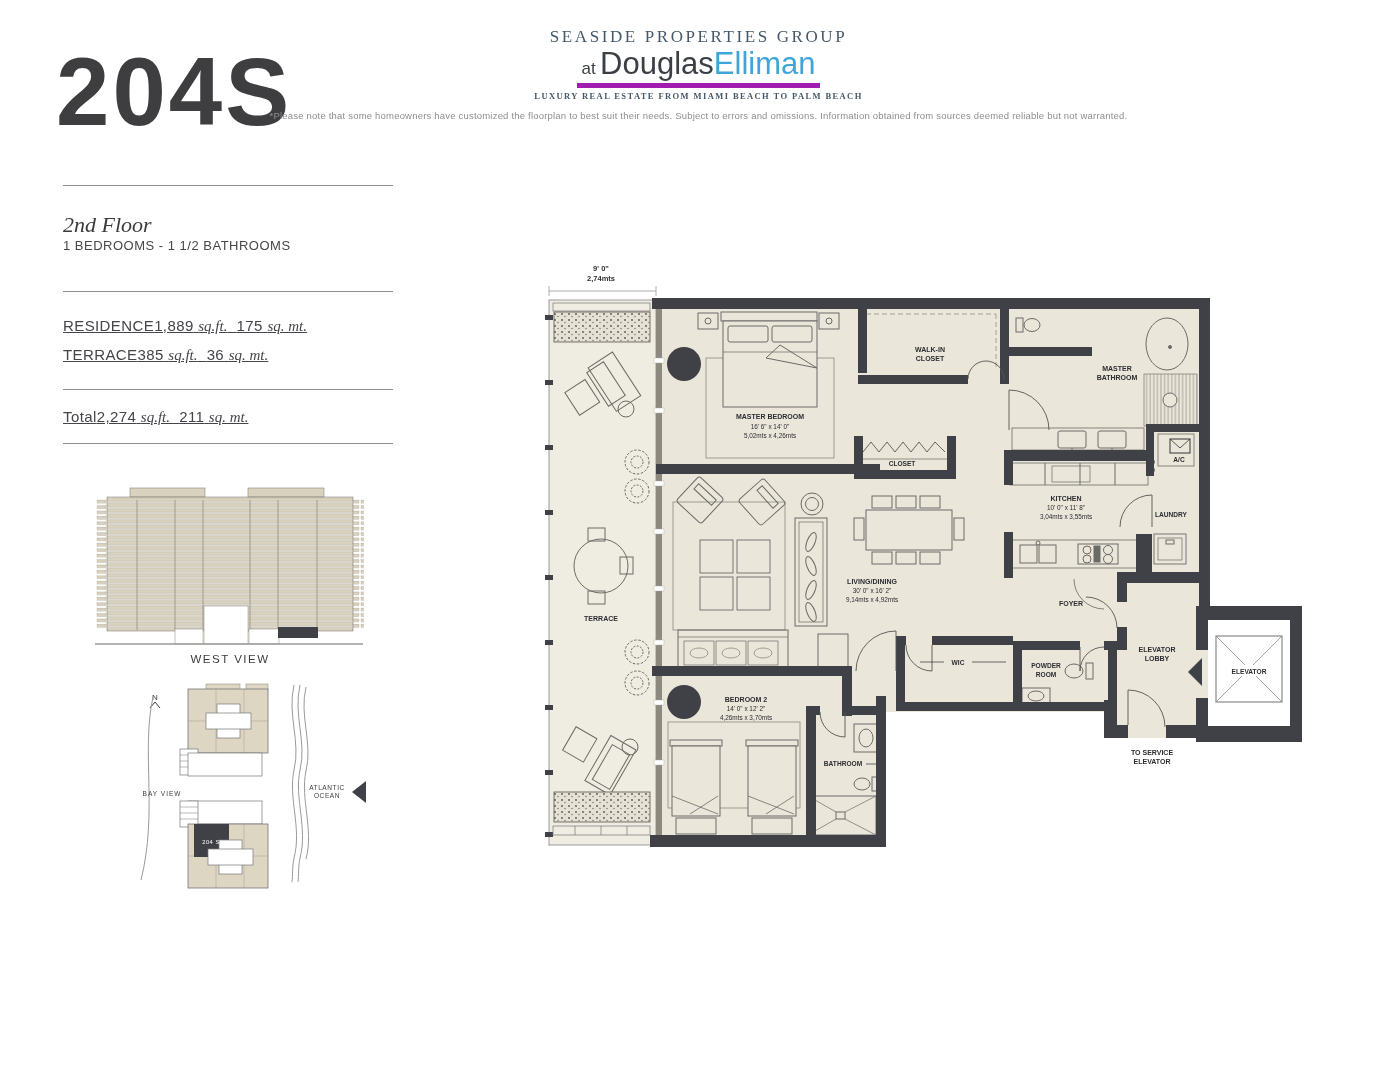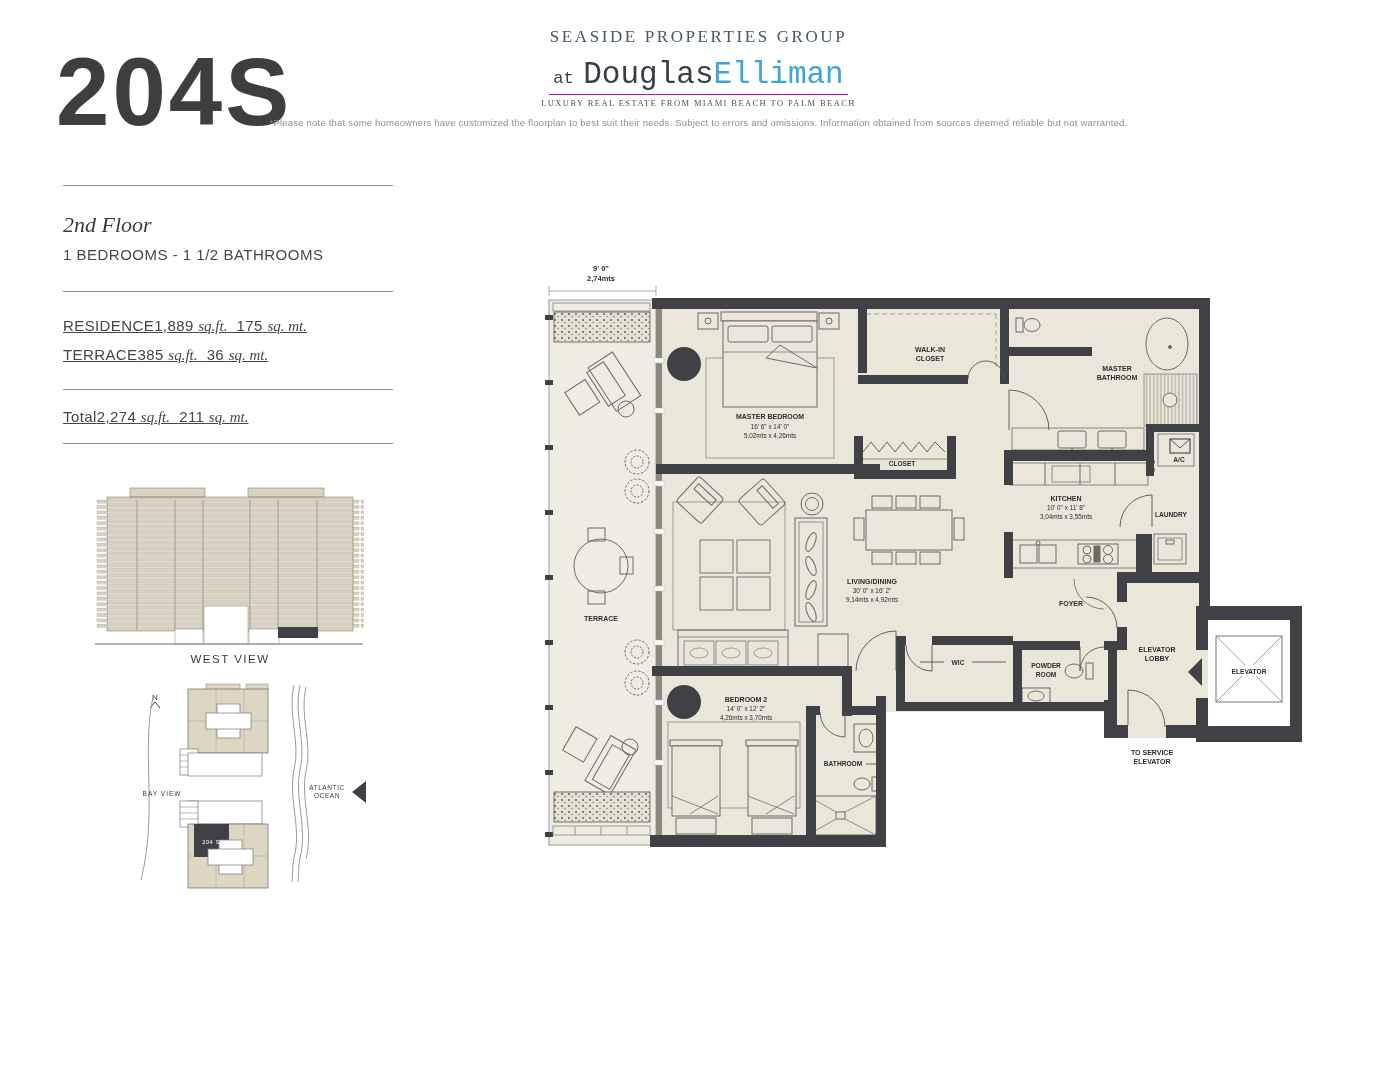--- a/index.html
+++ b/index.html
@@ -2,35 +2,35 @@
 <html><head>
 <meta charset="utf-8">
 <style>
   html,body{margin:0;padding:0;}
   body{width:1397px;height:1080px;position:relative;background:#fff;
        font-family:"Liberation Sans",sans-serif;color:#3d3d40;overflow:hidden;}
   .abs{position:absolute;}
   .unit-title{left:56px;top:44px;font-size:96px;font-weight:700;letter-spacing:3px;color:#3e3e41;line-height:1;}
   .rule{position:absolute;left:63px;width:330px;height:1px;background:#8f8f8f;}
   .floor-name{left:63px;top:212px;font-family:"Liberation Serif",serif;font-style:italic;font-size:22px;color:#3a3a3a;}
-  .config{left:63px;top:246px;font-size:15px;letter-spacing:.5px;color:#47474a;}
+  .config{left:63px;top:238px;font-size:13px;letter-spacing:.5px;color:#47474a;}
   .area-row{position:absolute;left:63px;width:330px;display:flex;justify-content:flex-start;font-size:15px;color:#44444a;letter-spacing:.4px;text-decoration:underline;}
   .area-row .u{font-family:"Liberation Serif",serif;font-style:italic;letter-spacing:0;}
   .area-row .v{white-space:nowrap;}
   .planlabel{font-weight:700;fill:#2d2d31;}
   .dim{fill:#2d2d31;}
   svg text{font-family:"Liberation Sans",sans-serif;}
   .footer{position:absolute;left:0;right:0;top:994;text-align:center;}
   .brand-top{font-family:"Liberation Serif",serif;font-size:17px;letter-spacing:2.6px;color:#44586a;margin-top:27px;}
-  .brand-main{display:inline-block;font-family:Liberation Mono, monospace;color:#3a3f45;
-              border-bottom:1px solid #a21caf;padding:0 4px 2px 4px;margin-top:12px;line-height:1.05;}
+  .brand-main{display:inline-block;font-family:Liberation Sans, sans-serif;color:#3a3f45;
+              border-bottom:5px solid #a21caf;padding:0 4px 2px 4px;margin-top:1px;line-height:1.05;}
   .brand-main .at{font-size:17px;}
   .brand-main .big{font-size:31px;}
   .brand-main .blue{color:#3fa5d8;}
-  .tagline{font-family:"Liberation Serif",serif;font-size:8.5px;letter-spacing:1.4px;color:#44586a;margin-top:3px;}
+  .tagline{font-family:"Liberation Serif",serif;font-size:8.5px;letter-spacing:1.4px;color:#44586a;margin-top:3px;font-weight:bold;}
   .disclaimer{font-size:9.5px;color:#8e8e8e;margin-top:9px;letter-spacing:.2px;}
 </style>
 </head>
 <body>
 
 <div class="abs unit-title">204S</div>
 <div class="rule" style="top:185px"></div>
 <div class="abs floor-name">2nd Floor</div>
 <div class="abs config">1 BEDROOMS - 1 1/2 BATHROOMS</div>
 <div class="rule" style="top:291px"></div>

